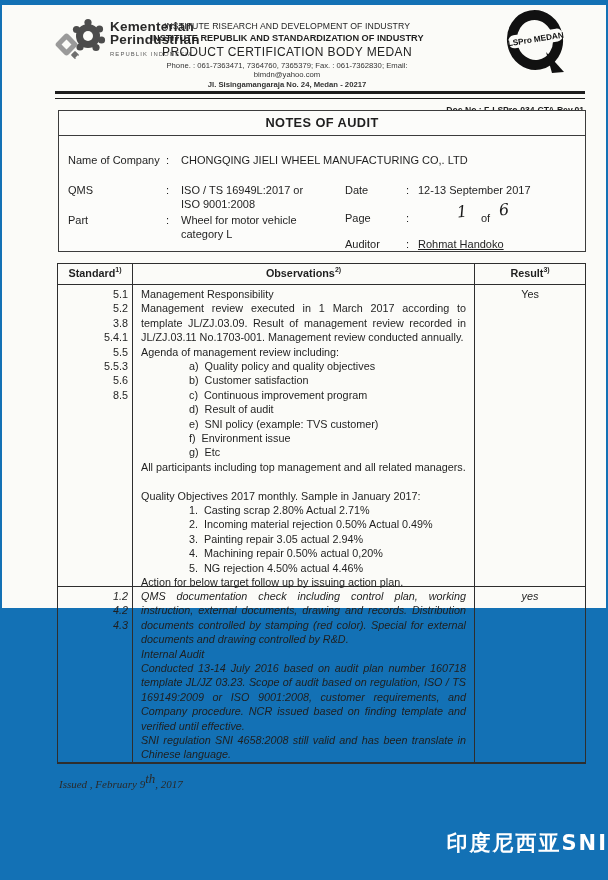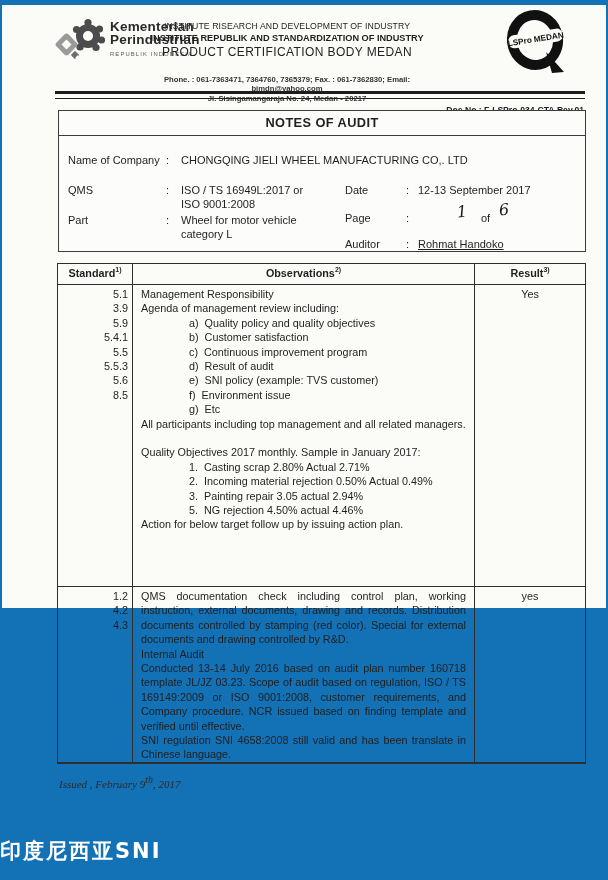--- a/index.html
+++ b/index.html
@@ -15,21 +15,21 @@
   }
   
   .logo-ministry { position:absolute; left:50px; top:11px; width:56px; height:52px; }
   .ministry-text { position:absolute; left:108px; top:15px; line-height:13px; }
   .ministry-name { font-weight:bold; font-size:13.5px; letter-spacing:.2px; color:#2a2a2a; }
   .ministry-sub  { font-size:5.9px; letter-spacing:1.1px; color:#5a5a5a; margin-top:2px; }
   .hdr-center { position:absolute; left:148px; top:16px; width:274px; text-align:center; }
   .inst1 { font-size:8.7px; font-weight:normal; letter-spacing:.1px; }
   .inst2 { font-size:9.2px; font-weight:bold; margin-top:2px; }
   .body-name { font-size:12px; letter-spacing:.4px; margin-top:2px; color:#222; }
-  .contact { font-size:7.7px; margin-top:16px; color:#333; font-weight:700; }
+  .contact { font-size:7.7px; margin-top:2px; color:#333; font-weight:400; }
   .address { font-size:7.7px; margin-top:1px; color:#333; font-weight:600; }
   .logo-q { position:absolute; left:500px; top:5px; width:72px; height:70px; }
   .double-rule { position:absolute; left:53px; top:86px; width:530px; height:4px;
     border-top:3px solid #1d1d1d; border-bottom:1px solid #1d1d1d; }
   .doc-no { position:absolute; left:330px; top:94px; width:253px; text-align:right; }
   .doc-no span { display:inline-block; font-size:8.6px; font-weight:bold; padding:0 1px 1px 55px;
     border-bottom:1px solid #555; }
   
   .form-box { position:absolute; left:56px; top:105px; width:526px; height:140px;
     border:1.5px solid #3c3c3c; background:#fcfcfa; }
@@ -46,28 +46,28 @@
   .std-col { text-align:right; }
   .res-col { text-align:center; }
   .obs-col { padding-left:8px; padding-right:8px; }
   .just { text-align:justify; }
   .sup { font-size:7px; vertical-align:super; line-height:0; }
   .lettered > div { padding-left:48px; }
   .numbered > div { padding-left:48px; }
   .std-list > div { line-height:14.4px; }
   .blank-line { height:14.4px; }
   .row1-h { height:302px; box-sizing:border-box; }
-  .row2-h { height:176px; box-sizing:border-box; }
+  .row2-h { height:176px; box-sizing:border-box;font-style:italic; }
   .hdr-h { height:21px; box-sizing:border-box; }
   
   .issued { position:absolute; left:57px; top:773px; font-family:"Liberation Serif", serif;
     font-style:italic; font-size:11px; color:#2a2a2a; }
-  .issued .sup { font-size:10px; }
-  .banner { position:absolute; left:0; bottom:0; width:608px; height:58px;
-    display:flex; align-items:center; justify-content:flex-start; }
+  .issued .sup { font-size:13px; }
+  .banner { position:absolute; left:0; bottom:8px; width:608px; height:58px;
+    display:flex; align-items:center; justify-content:flex-end; }
   .banner-text { color:#ffffff; font-size:21px; font-weight:bold; letter-spacing:2px;
     font-family:"DejaVu Sans", sans-serif; }
   .hand { font-family:"DejaVu Serif", serif; font-style:italic; font-size:16px;
     display:inline-block; transform:rotate(-6deg); color:#1a1a1a; }
 </style>
 </head>
 <body>
 
 <div class="page">
 
@@ -156,47 +156,49 @@
     </div>
     <div class="cell th hdr-h">
       <span>Observations</span><span class="sup">2)</span>
     </div>
     <div class="cell th hdr-h">
       <span>Result</span><span class="sup">3)</span>
     </div>
 
     <div class="cell std-col std-list row1-h">
         <div>5.1</div>
-        <div>3.9</div>
-        <div>5.9</div>
+        <div>5.2</div>
+        <div>3.8</div>
         <div>5.4.1</div>
         <div>5.5</div>
         <div>5.5.3</div>
         <div>5.6</div>
         <div>8.5</div>
       </div>
     <div class="cell obs-col row1-h">
       <div>Management Responsibility</div>
+      <div class="just">Management review executed in 1 March 2017 according to template JL/ZJ.03.09. Result of management review recorded in JL/ZJ.03.11 No.1703-001. Management review conducted annually.</div>
       <div>Agenda of management review including:</div>
       <div class="lettered">
           <div>a)&nbsp;&nbsp;Quality policy and quality objectives</div>
           <div>b)&nbsp;&nbsp;Customer satisfaction</div>
           <div>c)&nbsp;&nbsp;Continuous improvement program</div>
           <div>d)&nbsp;&nbsp;Result of audit</div>
           <div>e)&nbsp;&nbsp;SNI policy (example: TVS customer)</div>
           <div>f)&nbsp;&nbsp;Environment issue</div>
           <div>g)&nbsp;&nbsp;Etc</div>
         </div>
       <div>All participants including top management and all related managers.</div>
       <div class="blank-line"></div>
       <div>Quality Objectives 2017 monthly. Sample in January 2017:</div>
       <div class="numbered">
           <div>1.&nbsp;&nbsp;Casting scrap 2.80% Actual 2.71%</div>
           <div>2.&nbsp;&nbsp;Incoming material rejection 0.50% Actual 0.49%</div>
           <div>3.&nbsp;&nbsp;Painting repair 3.05 actual 2.94%</div>
+          <div>4.&nbsp;&nbsp;Machining repair 0.50% actual 0,20%</div>
           <div>5.&nbsp;&nbsp;NG rejection 4.50% actual 4.46%</div>
         </div>
       <div>Action for below target follow up by issuing action plan.</div>
     </div>
     <div class="cell res-col row1-h">Yes</div>
 
     <div class="cell std-col std-list row2-h row-last">
         <div>1.2</div>
         <div>4.2</div>
         <div>4.3</div>

